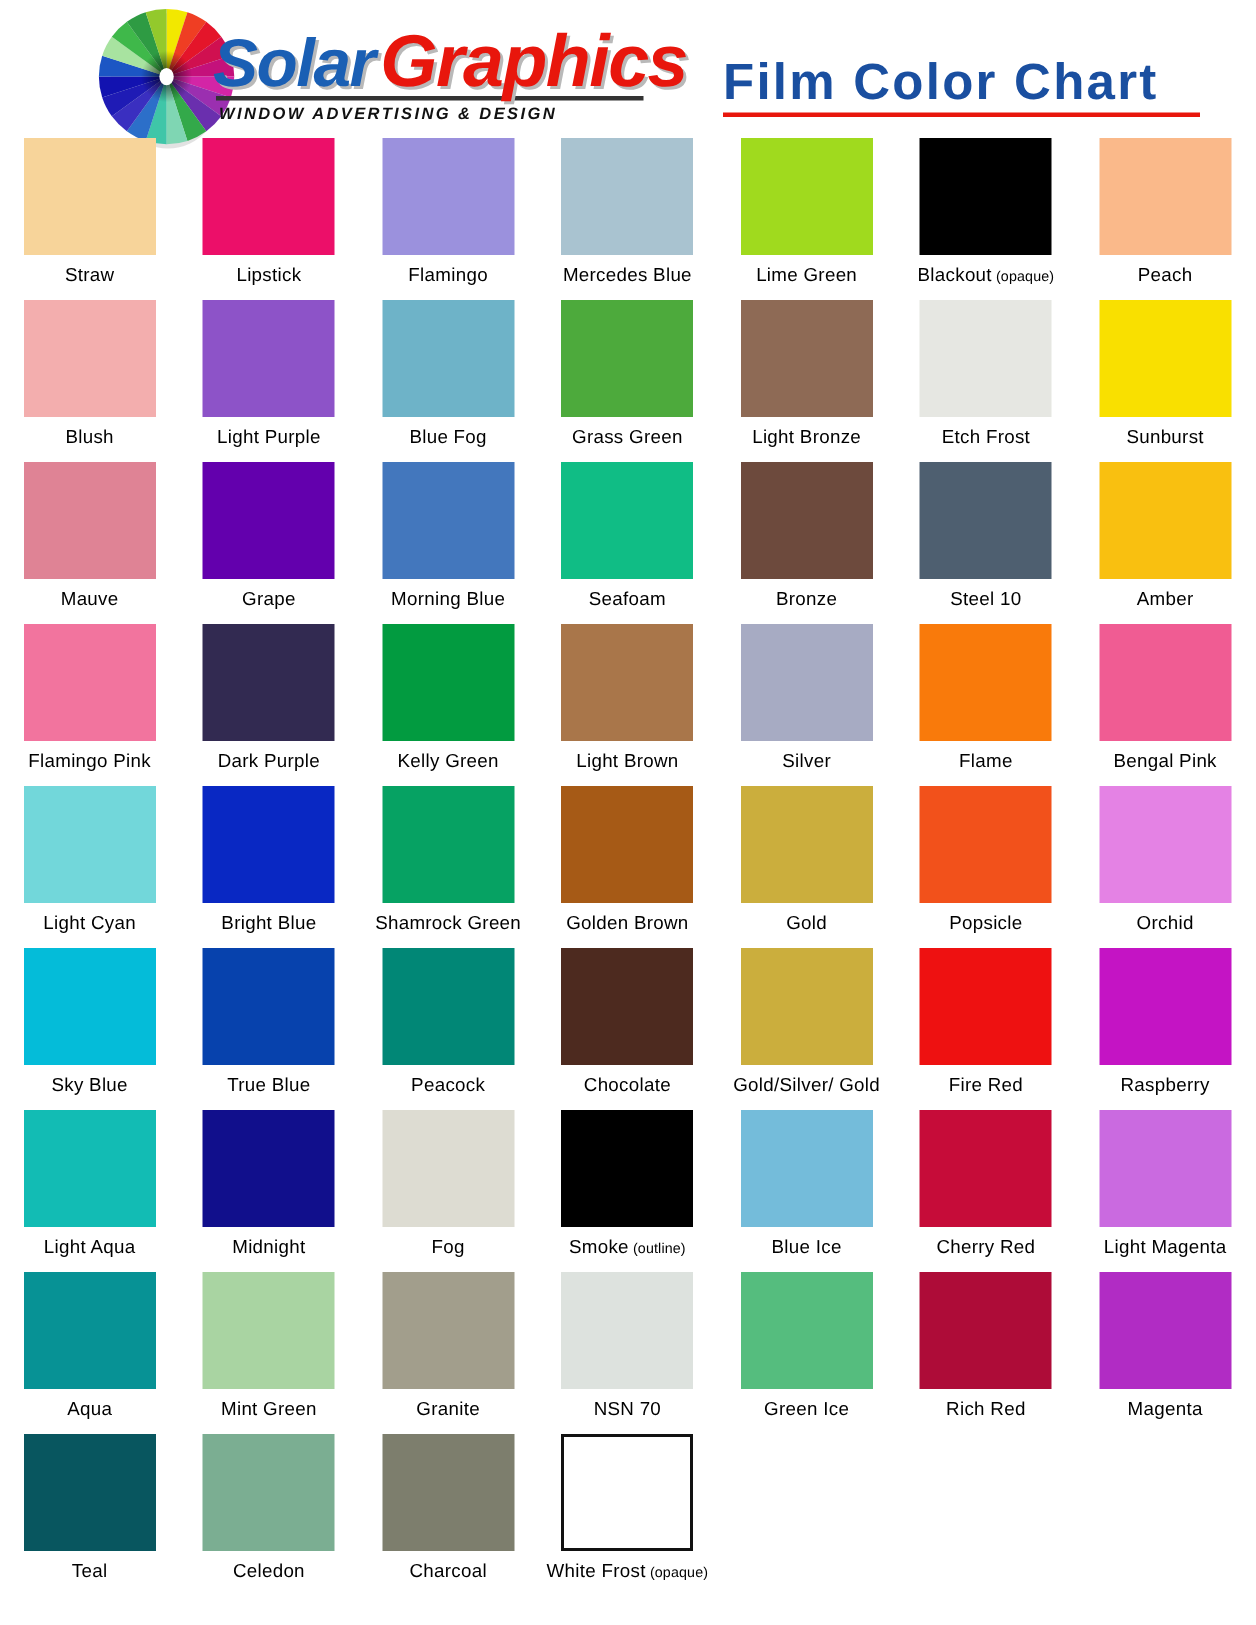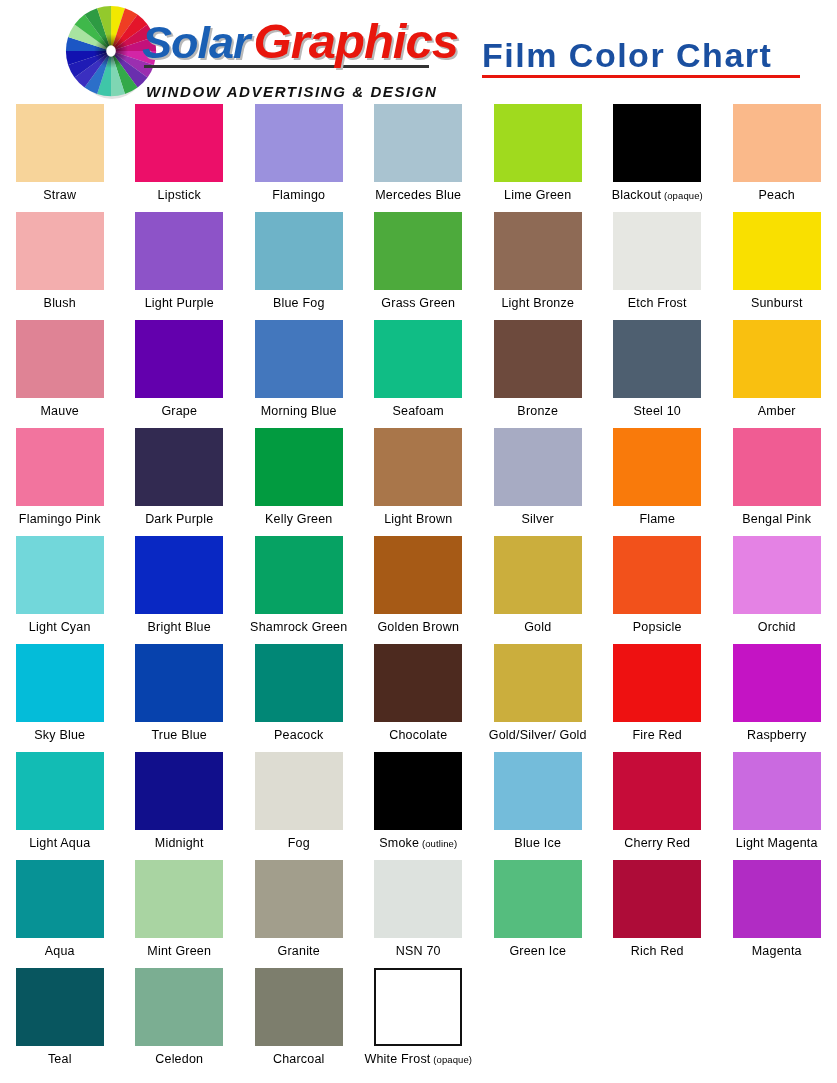--- a/index.html
+++ b/index.html
@@ -61,24 +61,24 @@
     height: 3px;
     background: #333333;
     margin-top: -1px;
     margin-left: 2px;
     width: 285px;
   }
   .wm-line2 {
     font-family: "Liberation Sans", sans-serif;
     font-weight: bold;
     font-style: italic;
-    font-size: 15px;
+    font-size: 11px;
     letter-spacing: 1.6px;
     color: #111111;
-    margin-top: 15px;
+    margin-top: 3px;
     margin-left: 4px;
     white-space: nowrap;
   }
   #chart-title-block {
     position: absolute;
     left: 482px;
     top: 36px;
   }
   #chart-title {
     font-family: "Liberation Sans", sans-serif;
@@ -92,21 +92,21 @@
   #chart-title-underline {
     height: 3px;
     background: #e8160c;
     width: 318px;
     margin-top: 1px;
   }
 
   
   #swatch-grid {
     position: absolute;
-    top: 100px;
+    top: 88px;
     left: 0;
     width: 692px;
     display: grid;
     grid-template-columns: repeat(7, 119.5px);
     grid-auto-rows: 108px;
   }
   .swatch-cell {
     position: relative;
     display: flex;
     flex-direction: column;

